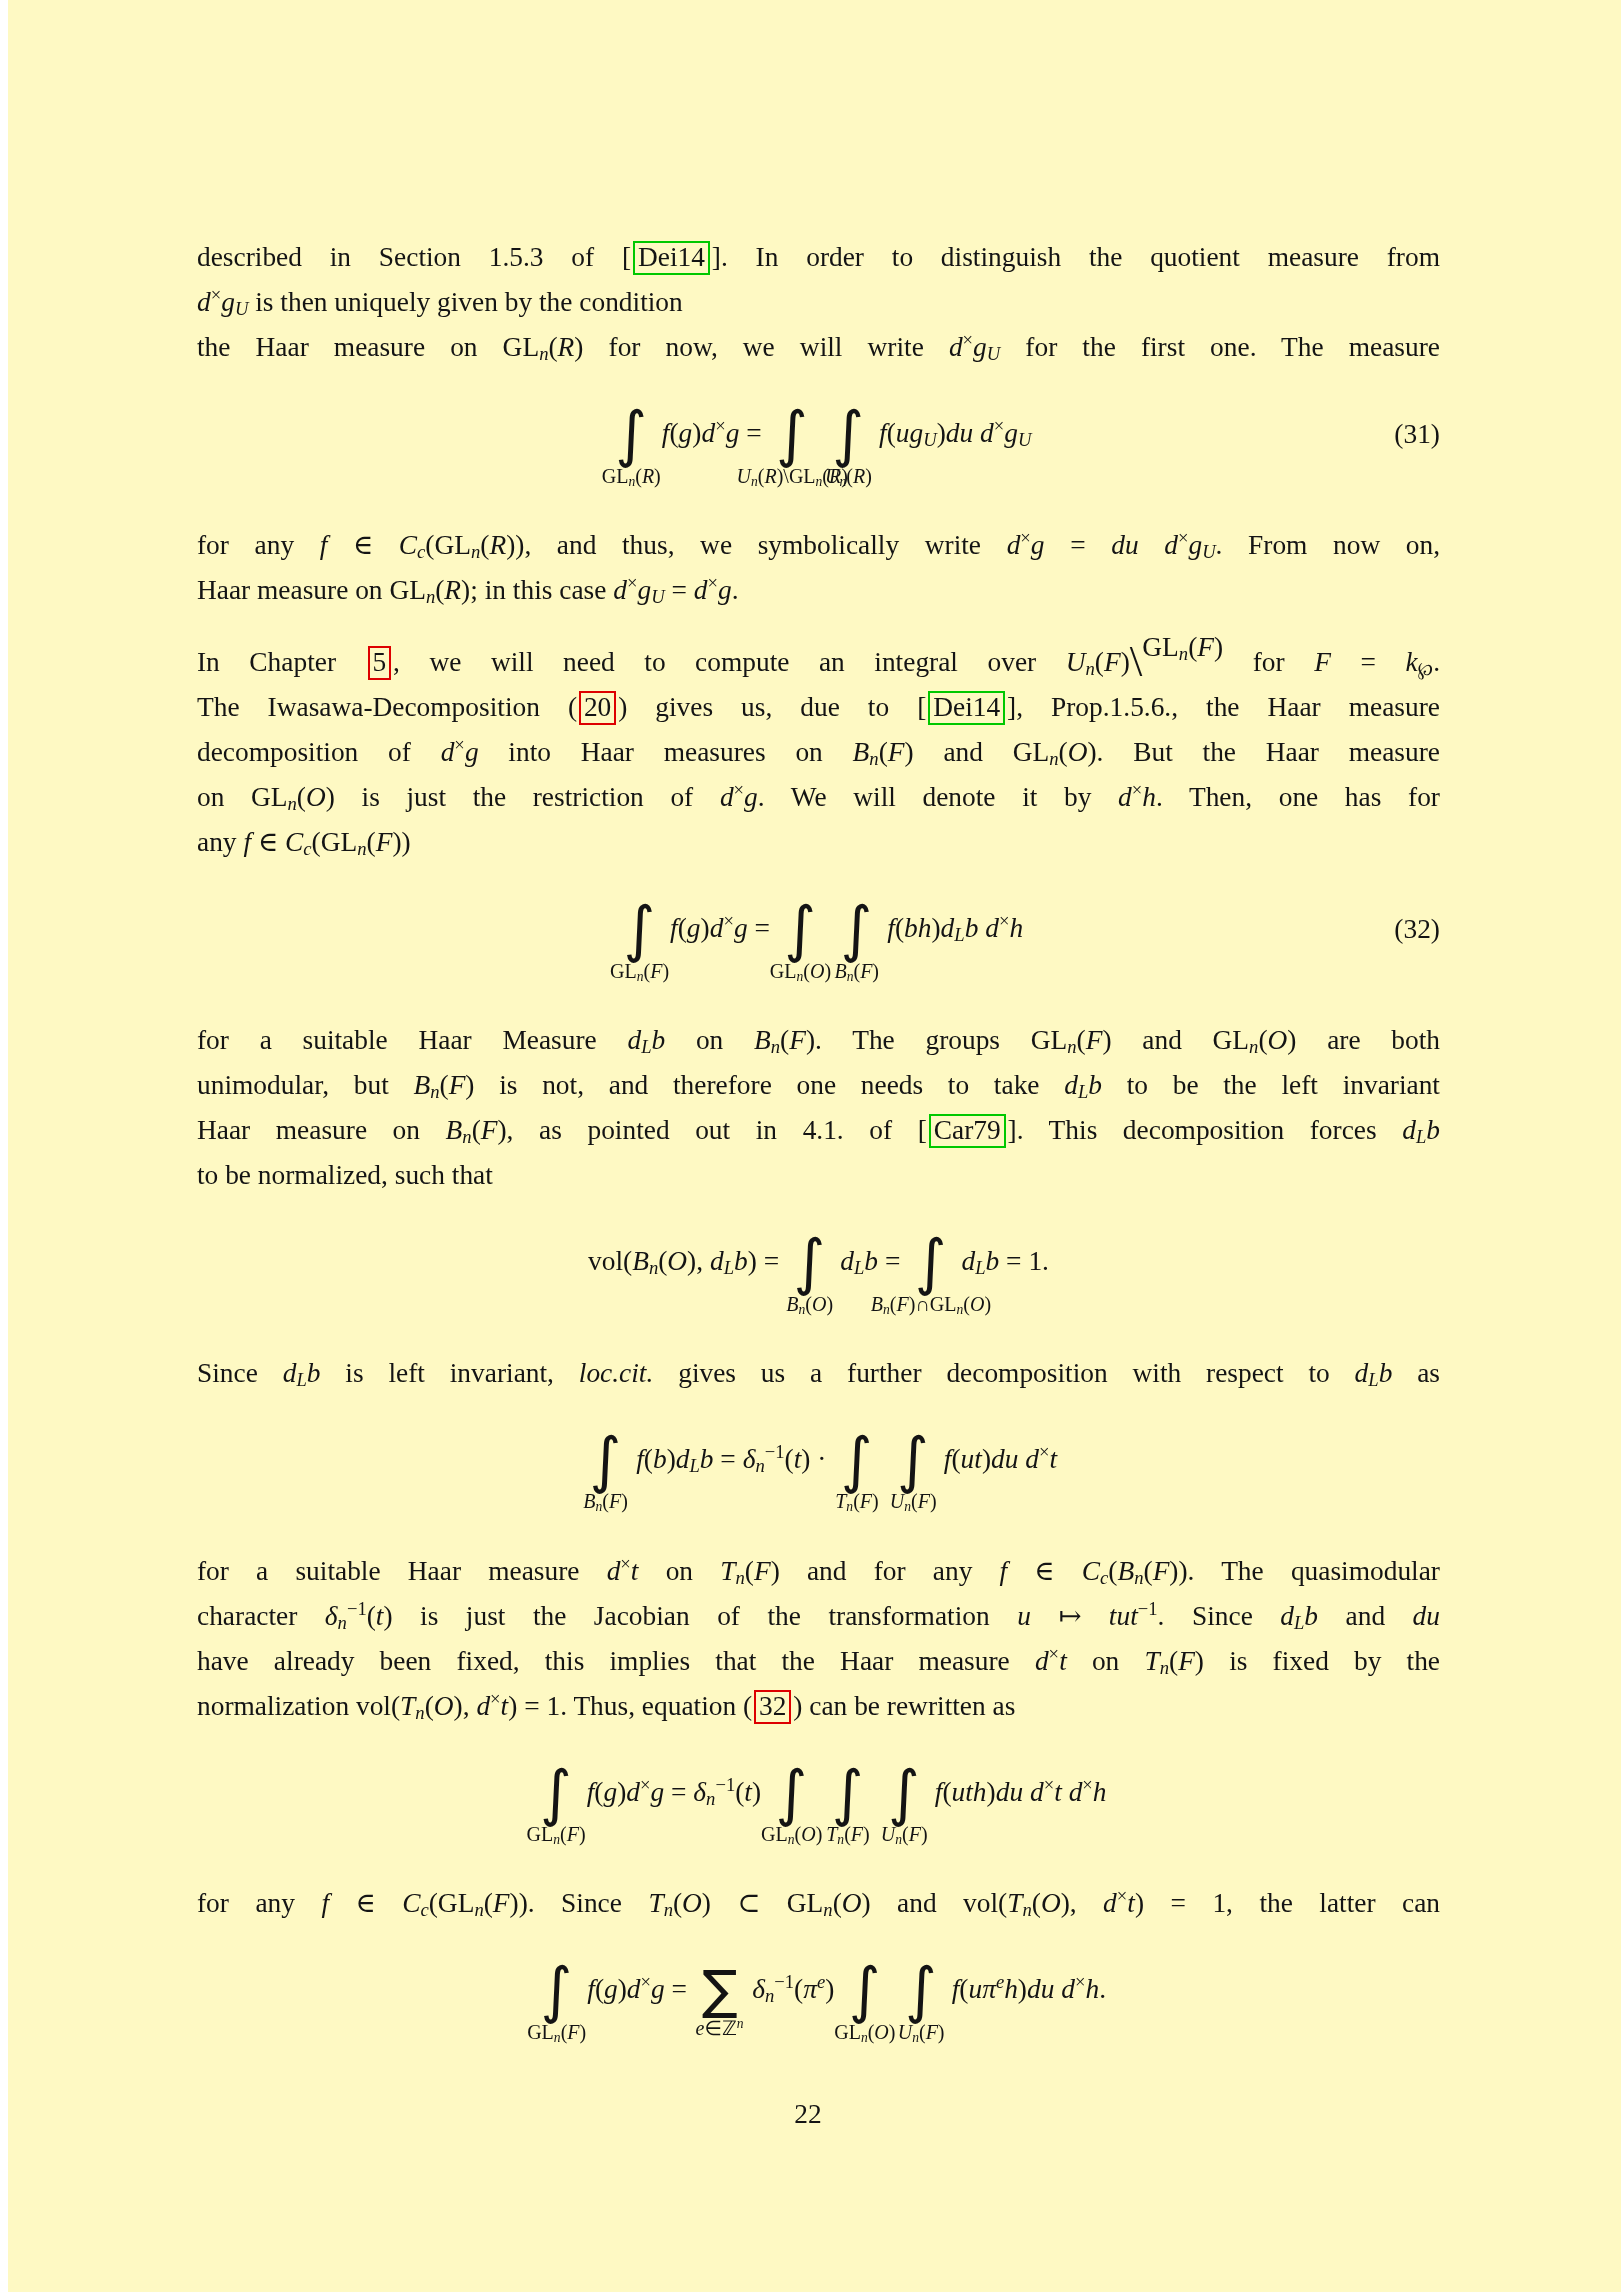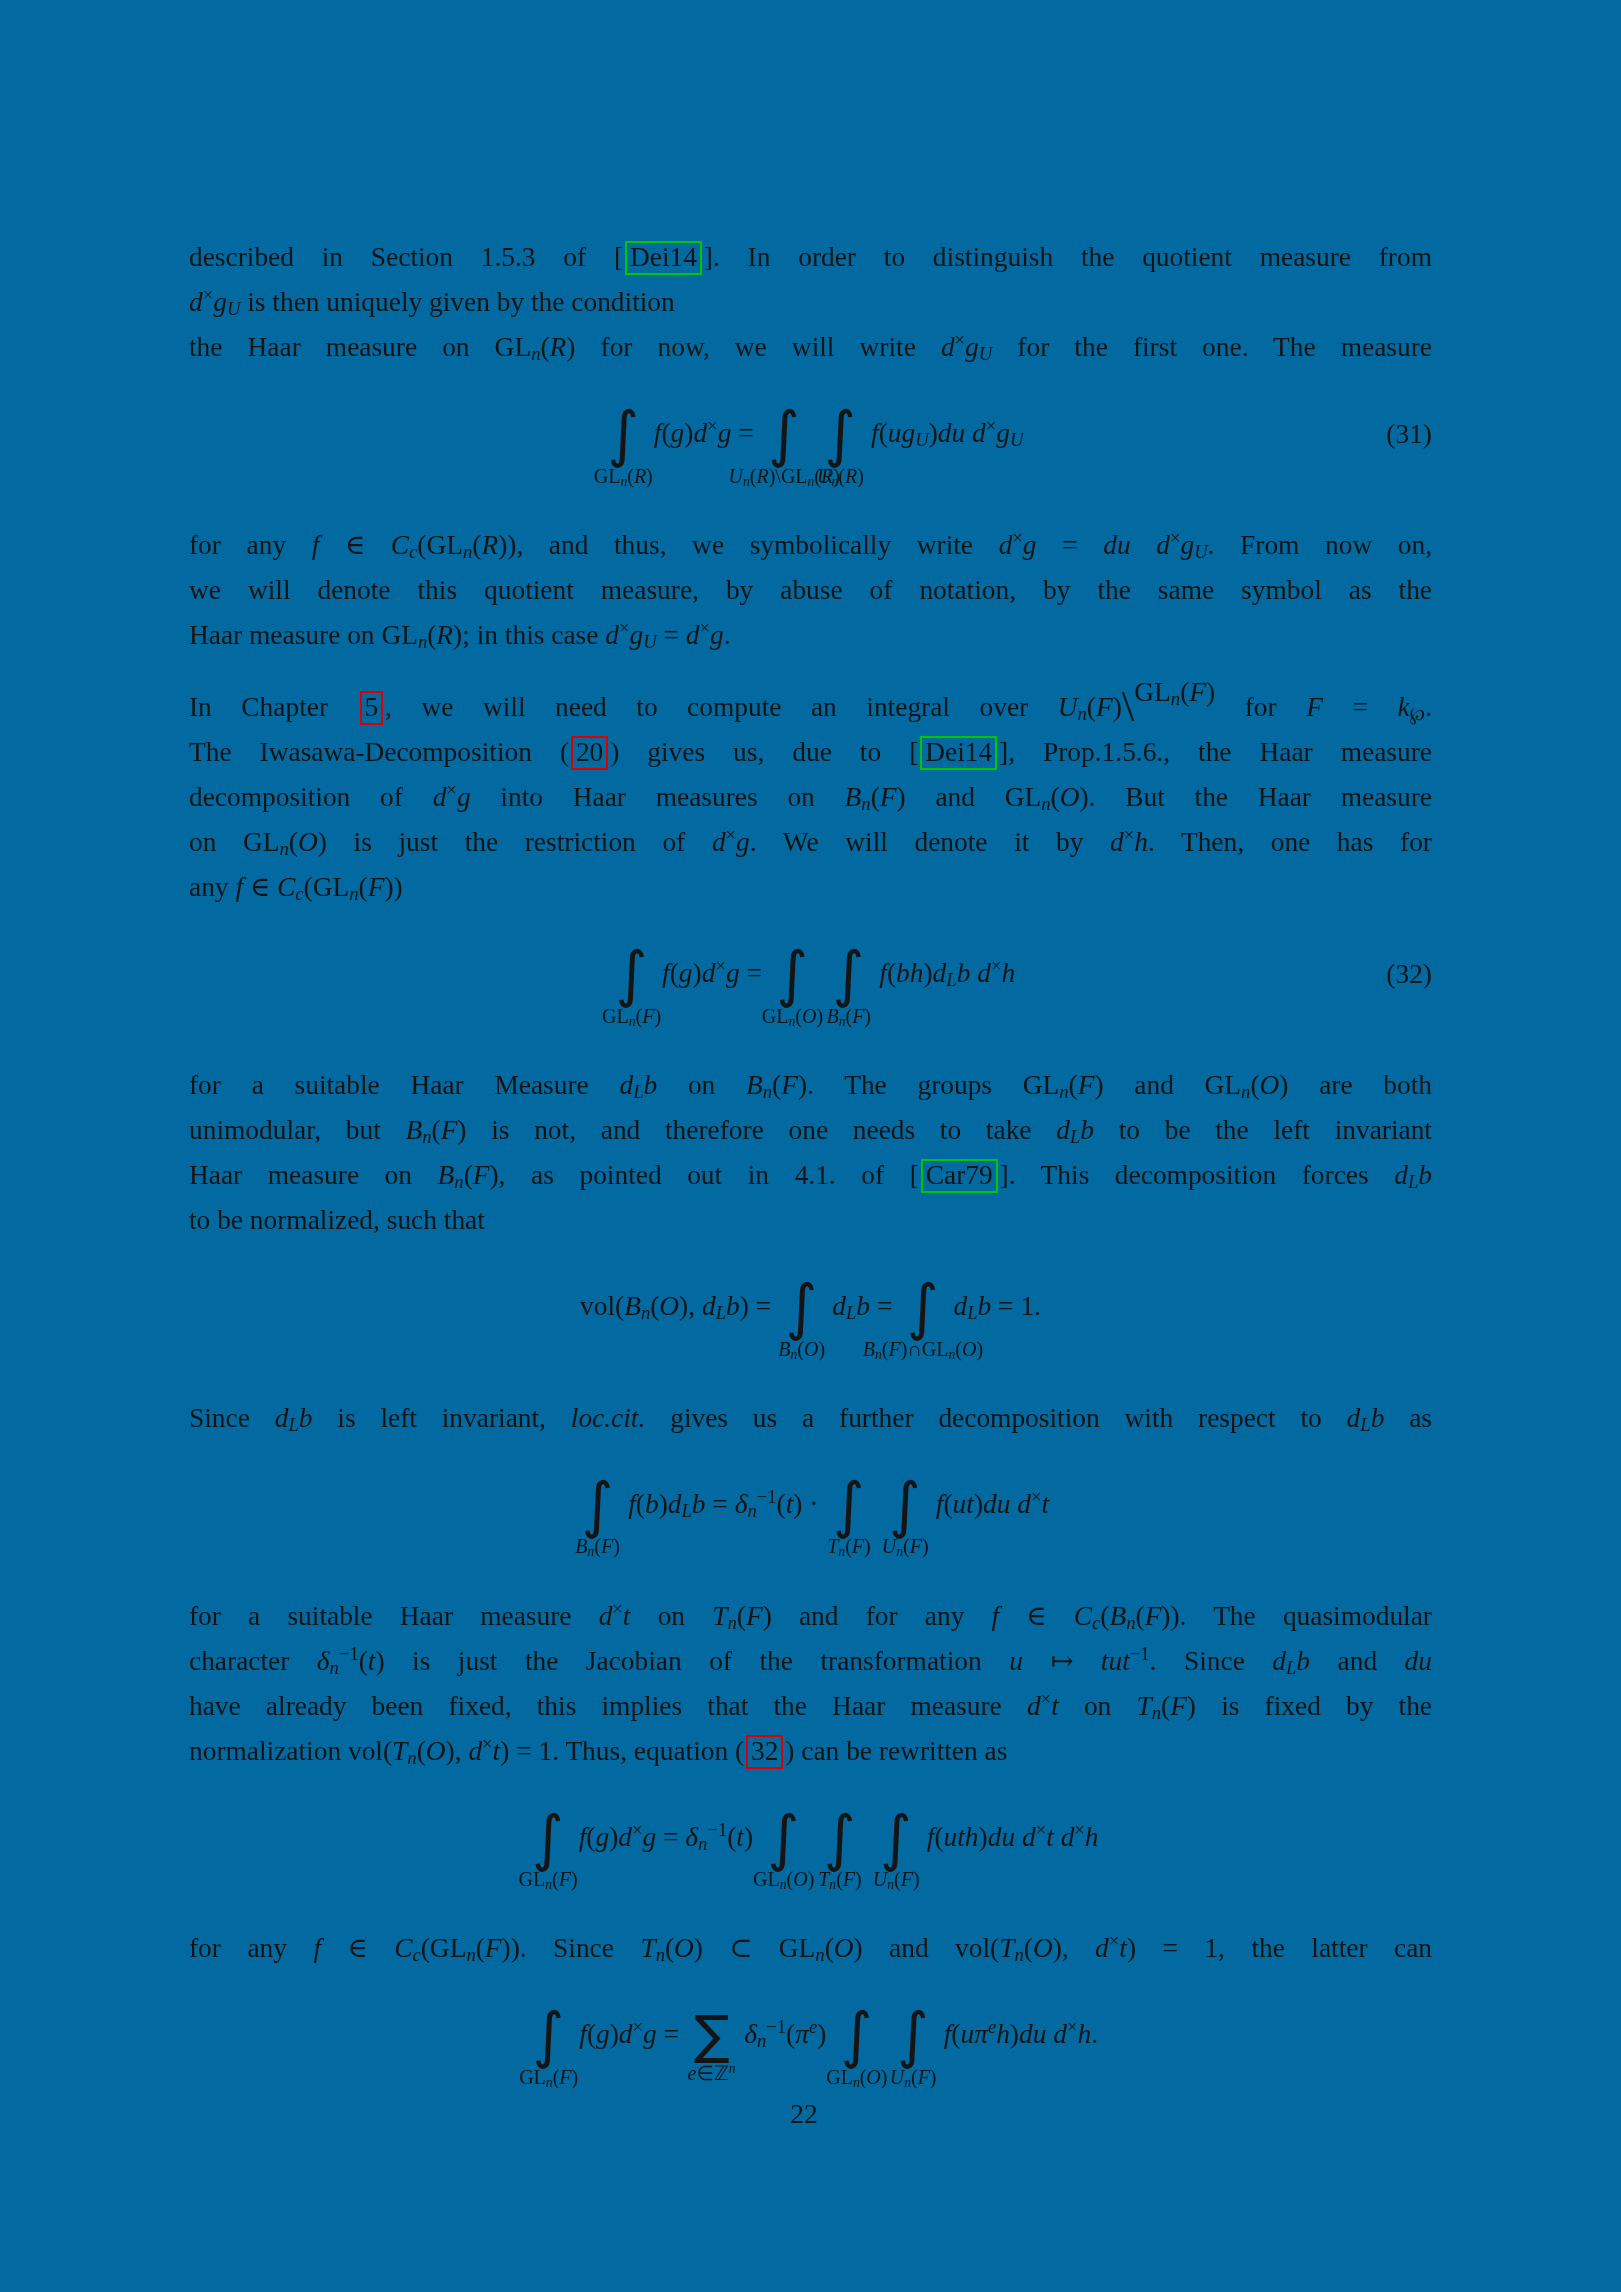--- a/index.html
+++ b/index.html
@@ -1,21 +1,21 @@
 <!DOCTYPE html>
 <html><head>
 <meta charset="utf-8">
 <style>
   html,body{margin:0;padding:0;background:#ffffff;}
   body{
     width:1621px;height:2293px;overflow:hidden;position:relative;
     font-family:"Liberation Serif","DejaVu Serif",serif;
     font-size:27.4px;color:#141414;
   }
-  .page{position:absolute;inset:0;background:#0369a1;}
+  .page{position:absolute;inset:0;background:#fef9c3;margin-left:8px;}
   .textcol{position:absolute;left:189px;top:235px;width:1243px;}
   .para{margin:0;}
   .para.skip{margin-top:27.4px;}
   .line{line-height:45px;}
   .jl{text-align:justify;text-align-last:justify;}
   .ll{text-align:left;}
   .it{font-style:italic;}
   .sb{font-size:68%;vertical-align:-0.22em;line-height:0;}
   .sp{font-size:68%;vertical-align:0.52em;line-height:0;}
   .cite-box,.ref-box{
@@ -54,21 +54,20 @@
           <span class="bigop-wrap"><span class="bigop int">∫</span><span class="limit">GL<span class="sb"><span class="it">n</span></span>(<span class="it">R</span>)</span></span>
           <span class="eq-text"><span class="it">f</span>(<span class="it">g</span>)<span class="it">d</span><span class="sp">×</span><span class="it">g</span> =</span>
           <span class="bigop-wrap"><span class="bigop int">∫</span><span class="limit"><span class="it">U</span><span class="sb"><span class="it">n</span></span>(<span class="it">R</span>)\GL<span class="sb"><span class="it">n</span></span>(<span class="it">R</span>)</span></span>
           <span class="bigop-wrap"><span class="bigop int">∫</span><span class="limit"><span class="it">U</span><span class="sb"><span class="it">n</span></span>(<span class="it">R</span>)</span></span>
           <span class="eq-text"><span class="it">f</span>(<span class="it">ug</span><span class="sb"><span class="it">U</span></span>)<span class="it">du</span> <span class="it">d</span><span class="sp">×</span><span class="it">g</span><span class="sb"><span class="it">U</span></span></span>
           <span class="eq-num">(31)</span>
         </div>
       </div>
       <div class="para">
         <div class="line jl">for any <span class="it">f</span> ∈ <span class="it">C</span><span class="sb"><span class="it">c</span></span>(GL<span class="sb"><span class="it">n</span></span>(<span class="it">R</span>)), and thus, we symbolically write <span class="it">d</span><span class="sp">×</span><span class="it">g</span> = <span class="it">du</span> <span class="it">d</span><span class="sp">×</span><span class="it">g</span><span class="sb"><span class="it">U</span></span>. From now on,</div>
-        <div class="line jl">we will denote this quotient measure, by abuse of notation, by the same symbol as the</div>
         <div class="line ll">Haar measure on GL<span class="sb"><span class="it">n</span></span>(<span class="it">R</span>); in this case <span class="it">d</span><span class="sp">×</span><span class="it">g</span><span class="sb"><span class="it">U</span></span> = <span class="it">d</span><span class="sp">×</span><span class="it">g</span>.</div>
       </div>
       <div class="para skip">
         <div class="line jl">In Chapter <span class="ref-box" style="border-color: rgb(221, 0, 0);">5</span>, we will need to compute an integral over <span class="it">U</span><span class="sb"><span class="it">n</span></span>(<span class="it">F</span>)<span class="bigsl">\</span><span class="raise">GL<span class="sb"><span class="it">n</span></span>(<span class="it">F</span>)</span> for <span class="it">F</span> = <span class="it">k</span><span class="sb">℘</span>.</div>
         <div class="line jl">The Iwasawa-Decomposition (<span class="ref-box" style="border-color: rgb(221, 0, 0);">20</span>) gives us, due to [<span class="cite-box" style="border-color: rgb(0, 200, 0);">Dei14</span>], Prop.1.5.6., the Haar measure</div>
         <div class="line jl">decomposition of <span class="it">d</span><span class="sp">×</span><span class="it">g</span> into Haar measures on <span class="it">B</span><span class="sb"><span class="it">n</span></span>(<span class="it">F</span>) and GL<span class="sb"><span class="it">n</span></span>(<span class="it">O</span>). But the Haar measure</div>
         <div class="line jl">on GL<span class="sb"><span class="it">n</span></span>(<span class="it">O</span>) is just the restriction of <span class="it">d</span><span class="sp">×</span><span class="it">g</span>. We will denote it by <span class="it">d</span><span class="sp">×</span><span class="it">h</span>. Then, one has for</div>
         <div class="line ll">any <span class="it">f</span> ∈ <span class="it">C</span><span class="sb"><span class="it">c</span></span>(GL<span class="sb"><span class="it">n</span></span>(<span class="it">F</span>))</div>
       </div>
       <div class="eq">

